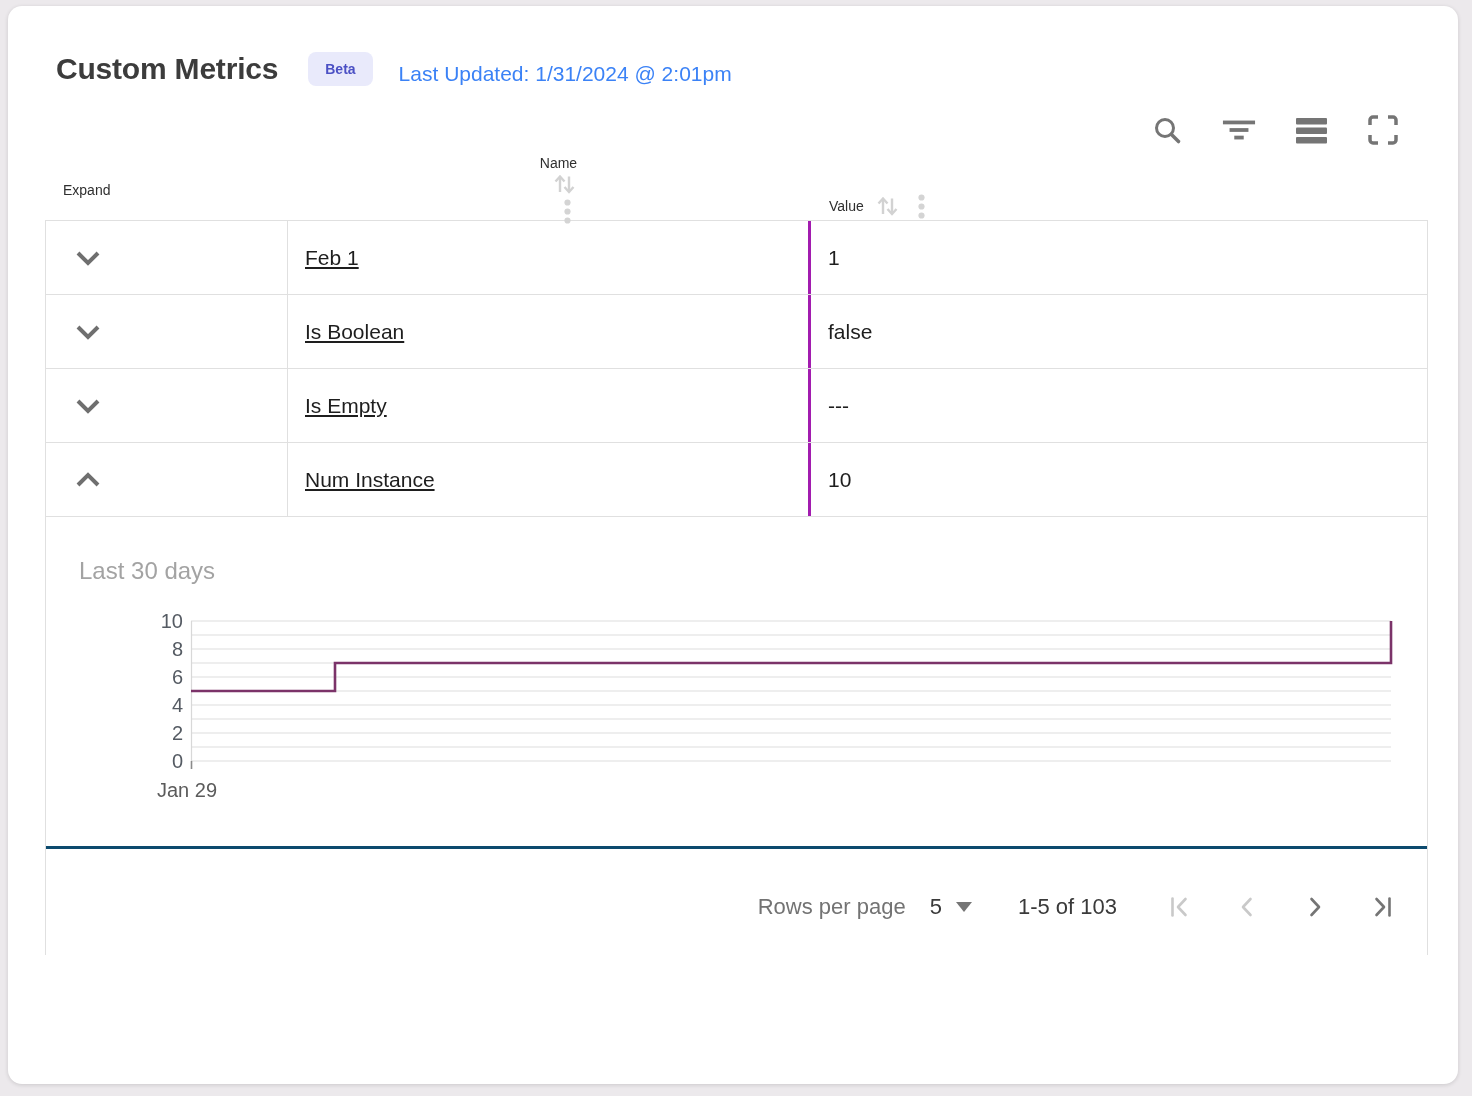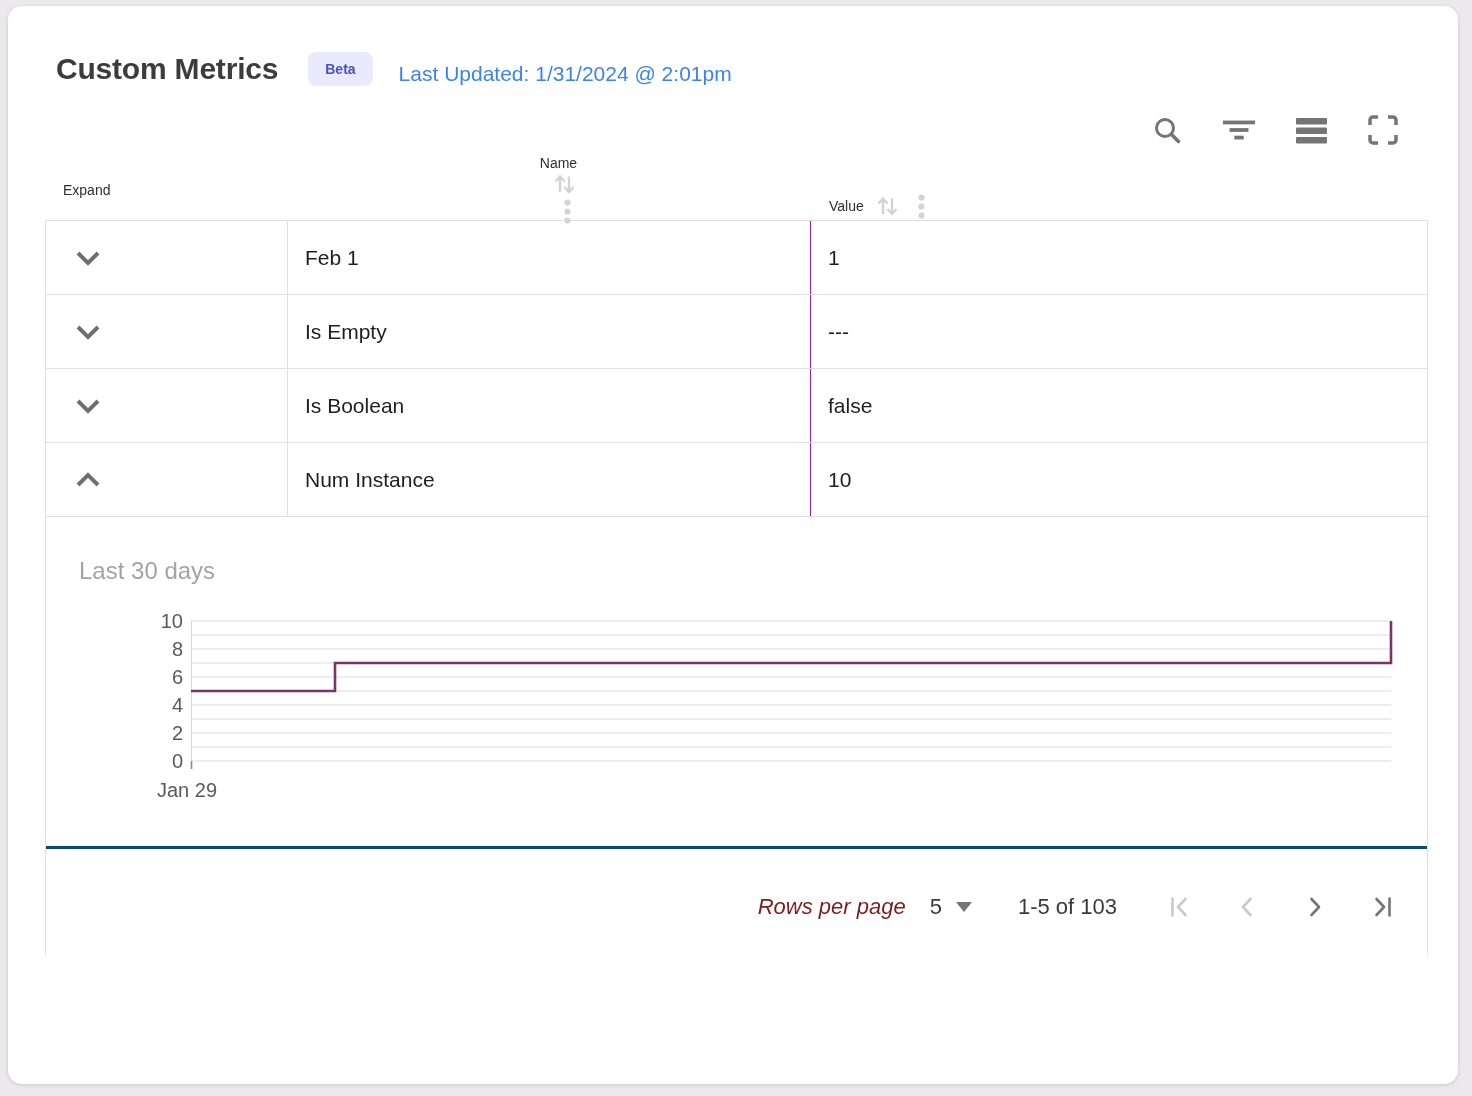--- a/index.html
+++ b/index.html
@@ -36,32 +36,32 @@
   .grid-header { display:flex; height:60px; align-items:center; font-weight:400; font-size:14px; color:#2f2f2f; }
   .gh-expand { width:243px; padding-left:18px; }
   .gh-name   { width:524px; padding-left:17px; display:flex; align-items:center;flex-direction:column; }
   .gh-value  { flex:1; padding-left:17px; display:flex; align-items:center;margin-top:32px; }
   .sort-icon { margin-left:12px; display:inline-flex; }
   .dots-icon { margin-left:18px; display:inline-flex; }
 
   .grid-body { border:1px solid #e0e0e0; border-bottom:none; }
   .row { display:flex; height:74px; border-bottom:1px solid #e0e0e0; font-size:21px; color:#1e1e1e; }
   .cell-expand { width:242px; padding-left:27px; border-right:1px solid #e0e0e0; display:flex; align-items:center; }
-  .cell-name   { width:523px; padding-left:17px; border-right:1px solid #a21caf; display:flex; align-items:center; }
+  .cell-name   { width:523px; padding-left:17px; border-right:3px solid #a21caf; display:flex; align-items:center;text-decoration:underline; }
   .cell-value  { flex:1; padding-left:17px; display:flex; align-items:center; }
   .expand-btn { display:flex; align-items:center; cursor:pointer; }
 
   
   .detail { border-bottom:3px solid #0c4a6e; padding:40px 0 0 33px; height:332px; }
   .chart-title { font-size:24px; color:#a3a3a3; }
   .chart-svg { display:block; margin-top:22px; }
 
   
   .footer { height:106px; display:flex; align-items:center; justify-content:flex-end; padding:10px 30px 0 0; }
-  .rpp-label { font-size:22px; color:#7f1d1d;font-style:italic; }
+  .rpp-label { font-size:22px; color:#737373; }
   .rpp-select { display:flex; align-items:center; margin-left:24px; cursor:pointer; }
   .rpp-value { font-size:22px; color:#3a3a3a; }
   .dd-arrow { margin-left:14px; width:0; height:0; border-left:8px solid transparent; border-right:8px solid transparent; border-top:10px solid #757575; }
   .range-label { margin-left:46px; font-size:22px; color:#3a3a3a; }
   .pager { display:flex; align-items:center; gap:40px; margin-left:48px; }
   .pg-btn { display:flex; align-items:center; justify-content:center; width:28px; height:28px; cursor:pointer; }
 </style>
 </head>
 <body>
 
@@ -162,33 +162,33 @@
             <div class="cell-value">1</div>
           </div>
           <div class="row">
             <div class="cell-expand">
               <span class="expand-btn">
                 <svg width="30" height="22" viewBox="0 0 30 22">
                   <path d="M5 6 L15 16 L25 6" fill="none" stroke="#6f6f6f" stroke-width="4" stroke-linejoin="miter"></path>
                 </svg>
               </span>
             </div>
+            <div class="cell-name">Is Boolean</div>
+            <div class="cell-value">false</div>
+          </div>
+          <div class="row">
+            <div class="cell-expand">
+              <span class="expand-btn">
+                <svg width="30" height="22" viewBox="0 0 30 22">
+                  <path d="M5 6 L15 16 L25 6" fill="none" stroke="#6f6f6f" stroke-width="4" stroke-linejoin="miter"></path>
+                </svg>
+              </span>
+            </div>
             <div class="cell-name">Is Empty</div>
             <div class="cell-value">---</div>
-          </div>
-          <div class="row">
-            <div class="cell-expand">
-              <span class="expand-btn">
-                <svg width="30" height="22" viewBox="0 0 30 22">
-                  <path d="M5 6 L15 16 L25 6" fill="none" stroke="#6f6f6f" stroke-width="4" stroke-linejoin="miter"></path>
-                </svg>
-              </span>
-            </div>
-            <div class="cell-name">Is Boolean</div>
-            <div class="cell-value">false</div>
           </div>
           <div class="row">
             <div class="cell-expand">
               <span class="expand-btn">
                 <svg width="30" height="22" viewBox="0 0 30 22">
                   <path d="M5 16 L15 6 L25 16" fill="none" stroke="#6f6f6f" stroke-width="4" stroke-linejoin="miter"></path>
                 </svg>
               </span>
             </div>
             <div class="cell-name">Num Instance</div>

